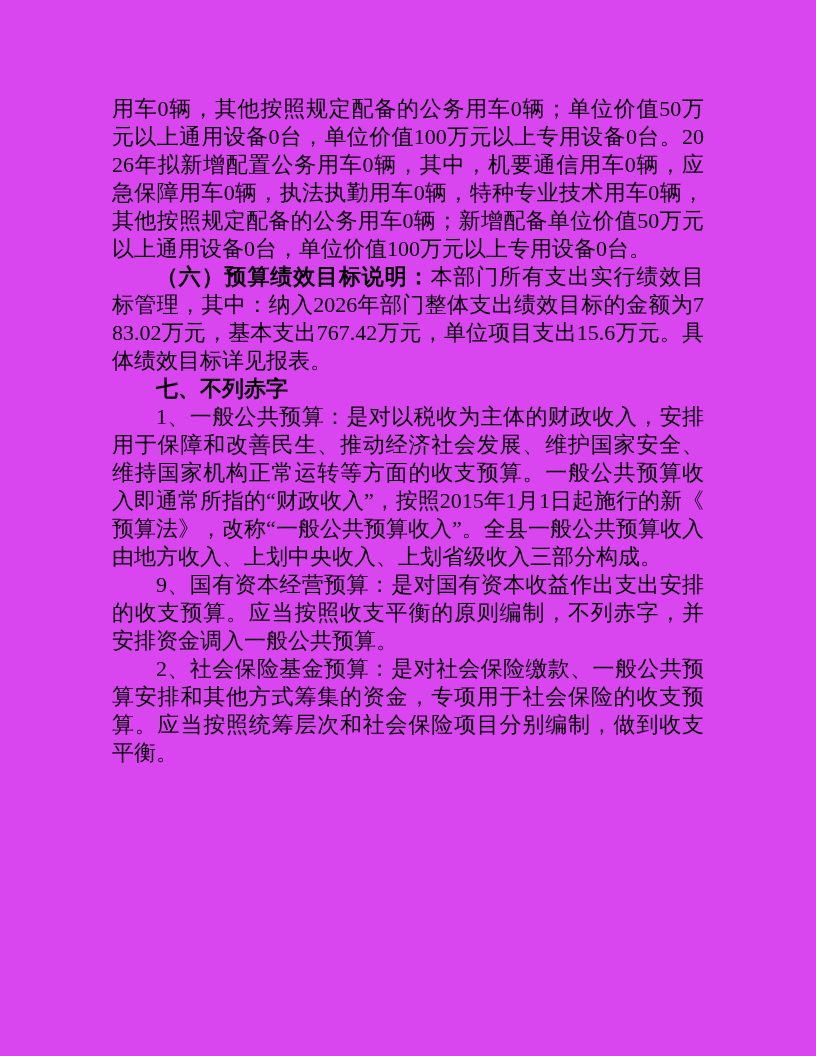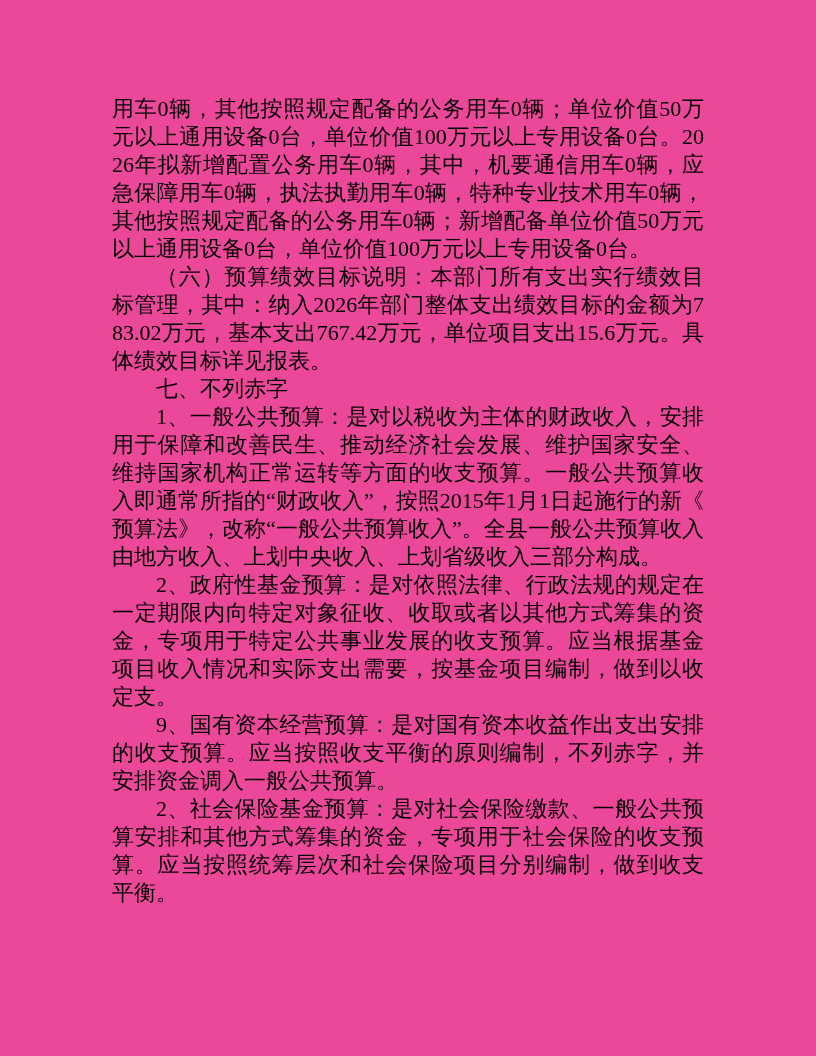--- a/index.html
+++ b/index.html
@@ -4,21 +4,21 @@
 <style>
   html, body {
     margin: 0;
     padding: 0;
     background: #ffffff;
   }
   .page {
     position: relative;
     width: 816px;
     height: 1056px;
-    background: #ec4899;
+    background: #d946ef;
     overflow: hidden;
   }
   .doc-body {
     position: absolute;
     left: 112px;
     top: 95px;
     width: 592px;
     color: #000000;
     font-family: "Liberation Serif", "DejaVu Serif", serif;
     font-size: 22px;
@@ -28,29 +28,28 @@
   .doc-body p {
     margin: 0;
     padding: 0;
     line-break: anywhere;
     word-break: normal;
   }
   .doc-body p.indent {
     text-indent: 2em;
   }
   .run-bold {
-    font-weight: 400;
+    font-weight: 700;
   }
 </style>
 </head>
 <body>
 
 <div class="page">
   <div class="doc-body" id="doc-body" style="color: rgb(0, 0, 0);">
       <p class=""><span class="run">用车0辆，其他按照规定配备的公务用车0辆；单位价值50万元以上通用设备0台，单位价值100万元以上专用设备0台。2026年拟新增配置公务用车0辆，其中，机要通信用车0辆，应急保障用车0辆，执法执勤用车0辆，特种专业技术用车0辆，其他按照规定配备的公务用车0辆；新增配备单位价值50万元以上通用设备0台，单位价值100万元以上专用设备0台。</span></p>
       <p class="indent"><span class="run-bold">（六）预算绩效目标说明：</span><span class="run">本部门所有支出实行绩效目标管理，其中：纳入2026年部门整体支出绩效目标的金额为783.02万元，基本支出767.42万元，单位项目支出15.6万元。具体绩效目标详见报表。</span></p>
       <p class="indent"><span class="run-bold">七、不列赤字</span></p>
       <p class="indent"><span class="run">1、一般公共预算：是对以税收为主体的财政收入，安排用于保障和改善民生、推动经济社会发展、维护国家安全、维持国家机构正常运转等方面的收支预算。一般公共预算收入即通常所指的“财政收入”，按照2015年1月1日起施行的新《预算法》，改称“一般公共预算收入”。全县一般公共预算收入由地方收入、上划中央收入、上划省级收入三部分构成。</span></p>
-      <p class="indent"><span class="run">2、政府性基金预算：是对依照法律、行政法规的规定在一定期限内向特定对象征收、收取或者以其他方式筹集的资金，专项用于特定公共事业发展的收支预算。应当根据基金项目收入情况和实际支出需要，按基金项目编制，做到以收定支。</span></p>
       <p class="indent"><span class="run">9、国有资本经营预算：是对国有资本收益作出支出安排的收支预算。应当按照收支平衡的原则编制，不列赤字，并安排资金调入一般公共预算。</span></p>
       <p class="indent"><span class="run">2、社会保险基金预算：是对社会保险缴款、一般公共预算安排和其他方式筹集的资金，专项用于社会保险的收支预算。应当按照统筹层次和社会保险项目分别编制，做到收支平衡。</span></p>
     </div>
 </div>
 
 </body></html>

